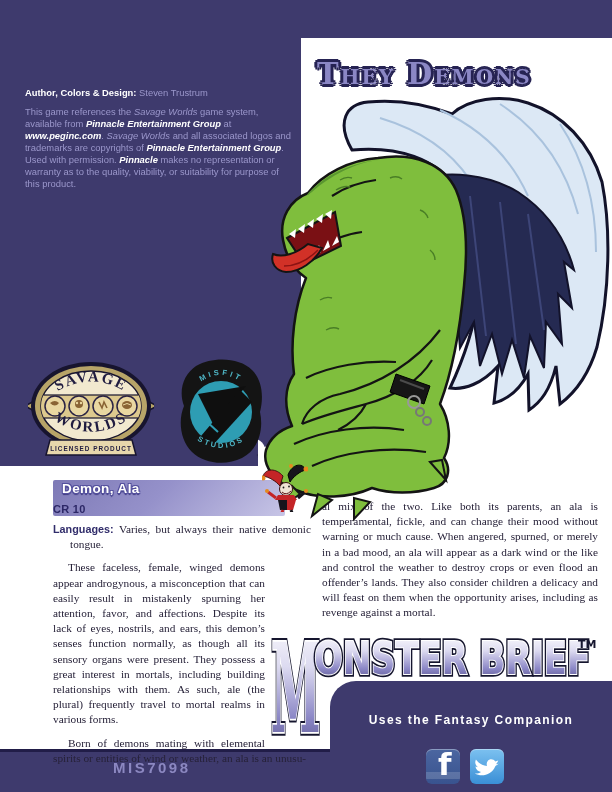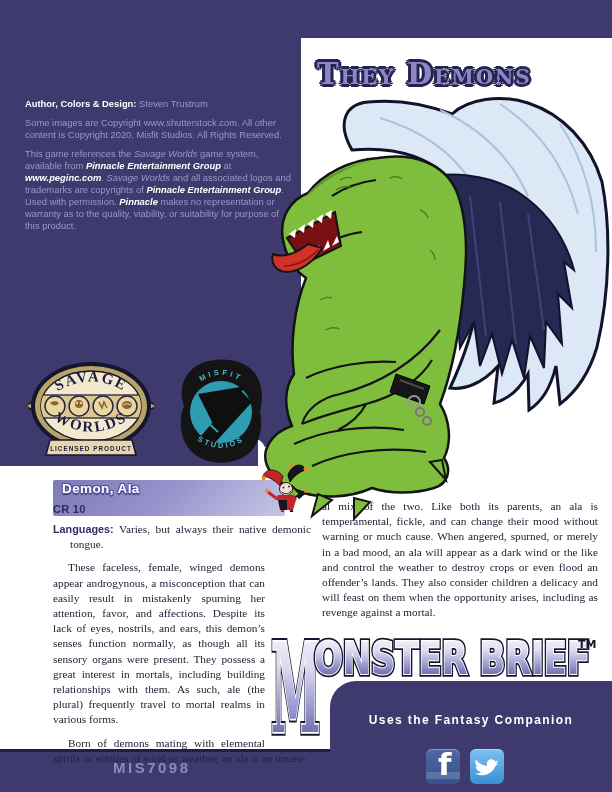--- a/index.html
+++ b/index.html
@@ -8,21 +8,21 @@
   
   .band-top{position:absolute;left:0;top:0;width:612px;height:38px;background:#3e3a6d;z-index:1;}
   .panel-left{position:absolute;left:0;top:0;width:301px;height:466px;background:#3e3a6d;z-index:1;}
   .strip-bottom{position:absolute;left:0;top:749px;width:612px;height:43px;background:#3e3a6d;
         border-top:3px solid #211d48;box-sizing:border-box;z-index:1;}
   .panel-tagline{position:absolute;left:330px;top:681px;width:282px;height:111px;background:#3e3a6d;
         border-top-left-radius:26px;z-index:2;}
   .tagline{margin-top:32px;text-align:center;color:#ffffff;font-weight:bold;font-size:12px;
         letter-spacing:1.4px;}
   
-  .credits{position:absolute;left:25px;top:98px;width:270px;z-index:2;font-size:9.4px;
+  .credits{position:absolute;left:25px;top:87px;width:270px;z-index:2;font-size:9.4px;
         line-height:12px;color:#9b97cb;}
   .credits p{margin:0 0 7px 0;}
   .credits .lbl{font-weight:bold;color:#ffffff;}
   .rb{font-weight:bold;color:#ffffff;}
   .ri{font-style:italic;}
   
   .doc-title{position:absolute;left:317px;top:57px;z-index:2;
         font-family:"DejaVu Serif","Liberation Serif",serif;font-weight:bold;font-size:29px;
         font-variant:small-caps;letter-spacing:2px;color:#8b87c5;white-space:nowrap;
         text-shadow:-2px -2px 0 #262353,2px -2px 0 #262353,-2px 2px 0 #262353,2px 2px 0 #262353,
@@ -78,21 +78,20 @@
   <div class="panel-left"></div>
   <div class="strip-bottom"></div>
   <div class="panel-tagline">
     <div class="tagline">Uses the Fantasy Companion</div>
   </div>
 
   <div class="doc-title">They Demons</div>
 
   <div class="credits">
     <p><span class="lbl">Author, Colors &amp; Design:</span><span> Steven Trustrum</span></p>
-    <p>Some images are Copyright www.shutterstock.com. All other content is Copyright 2020, Misfit Studios. All Rights Reserved.</p>
     <p><span>This game references the </span><span class="ri">Savage Worlds</span><span> game system, available from </span><span class="rb ri">Pinnacle Entertainment Group</span><span> at </span><span class="rb ri">www.peginc.com</span><span>. </span><span class="ri">Savage Worlds</span><span> and all associated logos and trademarks are copyrights of </span><span class="rb ri">Pinnacle Entertainment Group</span><span>. Used with permission. </span><span class="rb ri">Pinnacle</span><span> makes no representation or warranty as to the quality, viability, or suitability for purpose of this product.</span></p>
   </div>
 
   <svg class="logo-savage" width="126" height="100" viewBox="28 362 126 100">
     <defs>
         <clipPath id="swClip">
           <ellipse cx="91" cy="406" rx="50" ry="35"></ellipse>
         </clipPath>
       </defs>
     <polygon points="25,406 40,398 40,414" fill="#b7a468" stroke="#17142e" stroke-width="1.5"></polygon>

